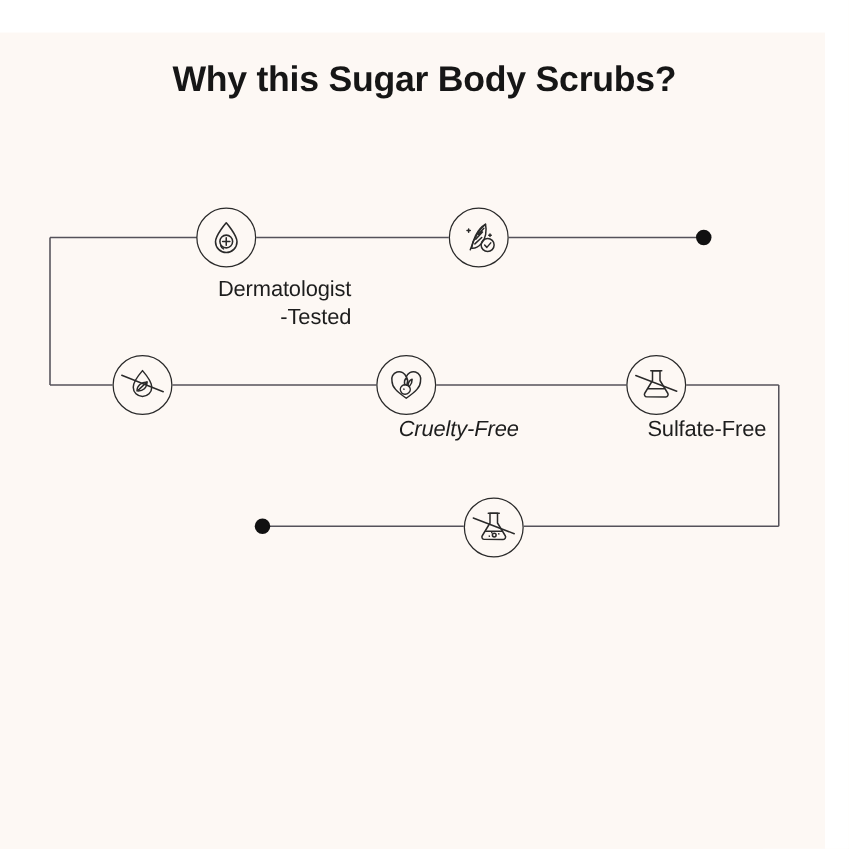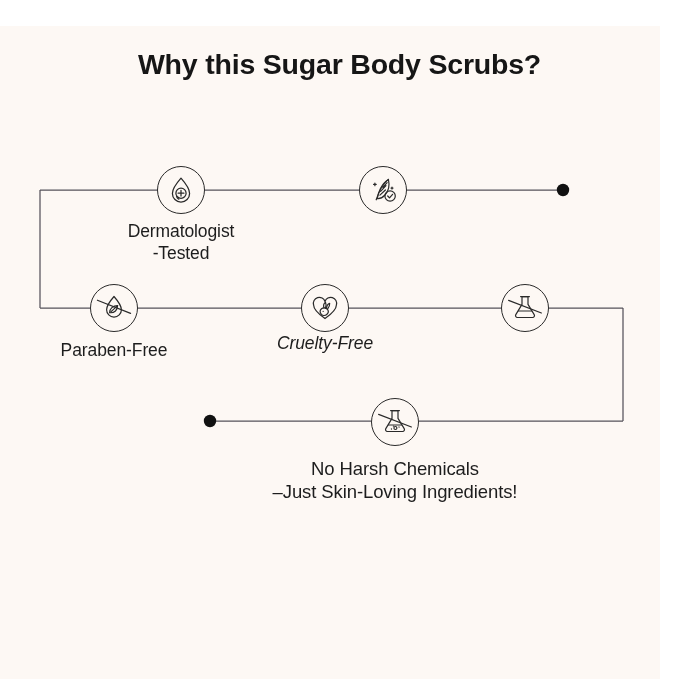--- a/index.html
+++ b/index.html
@@ -37,21 +37,21 @@
     position:absolute;
     border-radius:50%;
     background:#fdf8f4;
     border:1.3px solid #2a2a2a;
     box-sizing:border-box;
     display:flex;align-items:center;justify-content:center;
   }
   .badge svg{display:block;}
   .caption{
     position:absolute;
-    text-align:center;
+    text-align:right;
     color:#1d1d1d;
     font-size:17.5px;
     line-height:21.5px;
     font-family:"Liberation Sans", sans-serif;
     white-space:pre-line;
     letter-spacing:-0.1px;
   }
   .caption.big{
     font-size:18.5px;
     line-height:23px;
@@ -128,21 +128,20 @@
 
         <path d="M23 11.5 C 23 11.5, 30.4 20.0, 30.4 24.7 A 7.4 7.4 0 0 1 15.6 24.7 C 15.6 20.0, 23 11.5, 23 11.5 Z"></path>
 
         <path d="M18.6 27.7 C 18.6 23.6, 22.0 20.6, 26.6 20.6 C 26.6 25.0, 23.6 28.2, 18.6 27.7 Z"></path>
         <path d="M26.6 20.6 L 19.8 26.9"></path>
 
         <path d="M6.4 15.2 L 39.6 28.4" stroke-width="1.15"></path>
       </g>
     </svg>
   </div>
-  <div class="caption" style="left:24px;top:340px;width:180px;">Paraben-Free</div>
 
   <div class="badge" style="left:301px;top:284px;width:48px;height:48px;">
     <svg width="36" height="36" viewBox="0 0 36 36">
       <g fill="none" stroke="#2a2a2a" stroke-width="1.2" stroke-linecap="round" stroke-linejoin="round">
 
         <path d="M18 28.6 C 10.4 23.2, 6.6 19.6, 6.6 15.0 A 5.5 5.5 0 0 1 18 11.6 A 5.5 5.5 0 0 1 29.4 15.0 C 29.4 19.6, 25.6 23.2, 18 28.6 Z"></path>
 
         <path d="M14.4 24.4 C 12.9 22.6, 12.9 20.2, 14.5 18.8 C 16.2 17.3, 19.0 17.6, 20.4 19.4 C 21.6 20.9, 21.4 23.0, 20.0 24.2 C 18.4 25.6, 15.8 25.9, 14.4 24.4 Z"></path>
 
         <path d="M17.0 18.0 C 16.2 15.6, 16.8 13.3, 18.5 12.2 C 19.4 14.2, 19.3 16.4, 18.4 18.2"></path>
@@ -159,29 +158,28 @@
       <g fill="none" stroke="#2a2a2a" stroke-width="1.2" stroke-linecap="round" stroke-linejoin="round">
 
         <path d="M20.0 11.6 V 19.4 L 13.8 29.6 a 1.9 1.9 0 0 0 1.6 2.9 H 30.6 a 1.9 1.9 0 0 0 1.6 -2.9 L 26.0 19.4 V 11.6 Z"></path>
         <path d="M18.6 11.6 H 27.4"></path>
         <path d="M16.6 26.0 H 29.4"></path>
 
         <path d="M6.6 15.4 L 39.4 28.0" stroke-width="1.15"></path>
       </g>
     </svg>
   </div>
+  <div class="caption" style="left:433px;top:333px;width:180px;">Sulfate-Free</div>
 
   <div class="badge" style="left:371px;top:398px;width:48px;height:48px;">
     <svg width="46" height="46" viewBox="0 0 46 46">
       <g fill="none" stroke="#2a2a2a" stroke-width="1.2" stroke-linecap="round" stroke-linejoin="round">
         <path d="M20.0 11.6 V 19.4 L 13.8 29.6 a 1.9 1.9 0 0 0 1.6 2.9 H 30.6 a 1.9 1.9 0 0 0 1.6 -2.9 L 26.0 19.4 V 11.6 Z"></path>
         <path d="M18.6 11.6 H 27.4"></path>
         <path d="M16.6 26.0 H 29.4"></path>
         <circle cx="23.4" cy="29.0" r="1.5"></circle>
         <path d="M19.4 29.9 l 0.1 0.1 M 27.0 28.0 l 0.1 0.1 M 21.4 27.1 l 0.1 0.1"></path>
         <path d="M6.6 15.4 L 39.4 28.0" stroke-width="1.15"></path>
       </g>
     </svg>
   </div>
-  <div class="caption big" style="left:195px;top:457px;width:400px;">No Harsh Chemicals
-–Just Skin-Loving Ingredients!</div>
 
 </div>
 
 </body></html>

